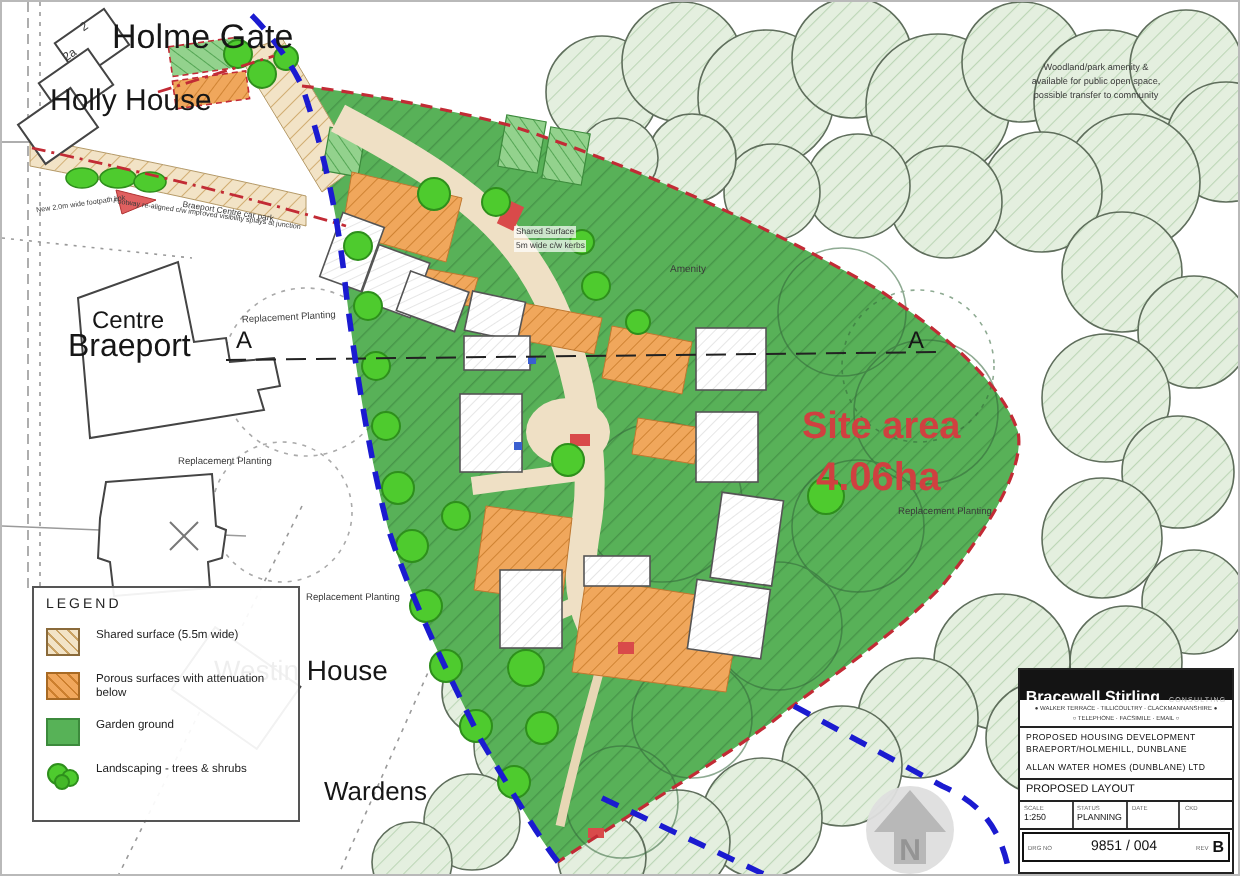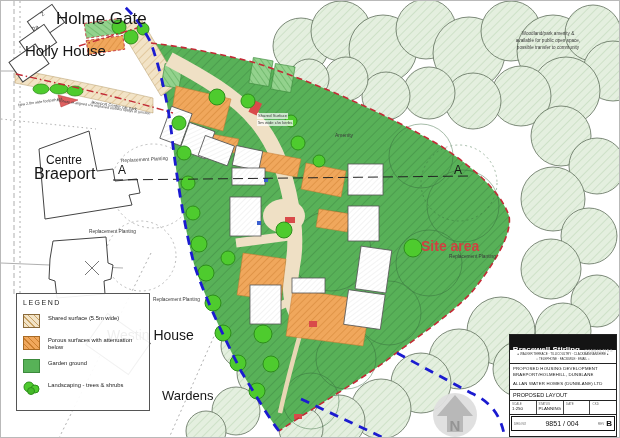--- a/index.html
+++ b/index.html
@@ -259,21 +259,22 @@
     <path d="M396,352 L470,392 C488,400 500,412 504,438"></path>
   </g>
 </svg>
 
 <div class="lbl" style="left:55px;top:9px;font-size:17px;">Holme Gate</div>
 <div class="lbl" style="left:24px;top:42px;font-size:15px;">Holly House</div>
 <div class="lbl" style="left:33px;top:133px;font-size:16px;margin-top:32px;">Braeport</div>
 <div class="lbl" style="left:45px;top:153px;font-size:12px;">Centre</div>
 <div class="lbl" style="left:106px;top:327px;font-size:14px;">Westin House</div>
 <div class="lbl" style="left:161px;top:388px;font-size:13px;">Wardens</div>
-<div class="lbl red" style="left:420px;top:203px;font-size:14px;margin-top:35px;">Site area</div>
+<div class="lbl red" style="left:400px;top:203px;font-size:19px;">Site area</div>
+<div class="lbl red" style="left:407px;top:228px;font-size:20px;">4.06ha</div>
 <div class="lbl" style="left:117px;top:163px;font-size:12px;">A</div>
 <div class="lbl" style="left:453px;top:163px;font-size:12px;">A</div>
 <div class="lbl tiny" style="left:334px;top:132px;font-size:5px;">Amenity</div>
 <div class="lbl tiny" style="left:120px;top:156px;font-size:4.8px;transform:rotate(-3deg);">Replacement Planting</div>
 <div class="lbl tiny" style="left:88px;top:228px;font-size:4.8px;">Replacement Planting</div>
 <div class="lbl tiny" style="left:152px;top:296px;font-size:4.8px;">Replacement Planting</div>
 <div class="lbl tiny" style="left:448px;top:253px;font-size:4.8px;">Replacement Planting</div>
 <div class="lbl tiny" style="left:256px;top:112px;font-size:4.2px;background:rgba(255,255,255,.7);padding:1px;">Shared Surface</div>
 <div class="lbl tiny" style="left:256px;top:119px;font-size:4.2px;background:rgba(255,255,255,.7);padding:1px;">5m wide c/w kerbs</div>
 <div class="lbl tiny" style="left:505px;top:31px;font-size:4.6px;width:84px;text-align:center;white-space:normal;">Woodland/park amenity &amp;</div>

